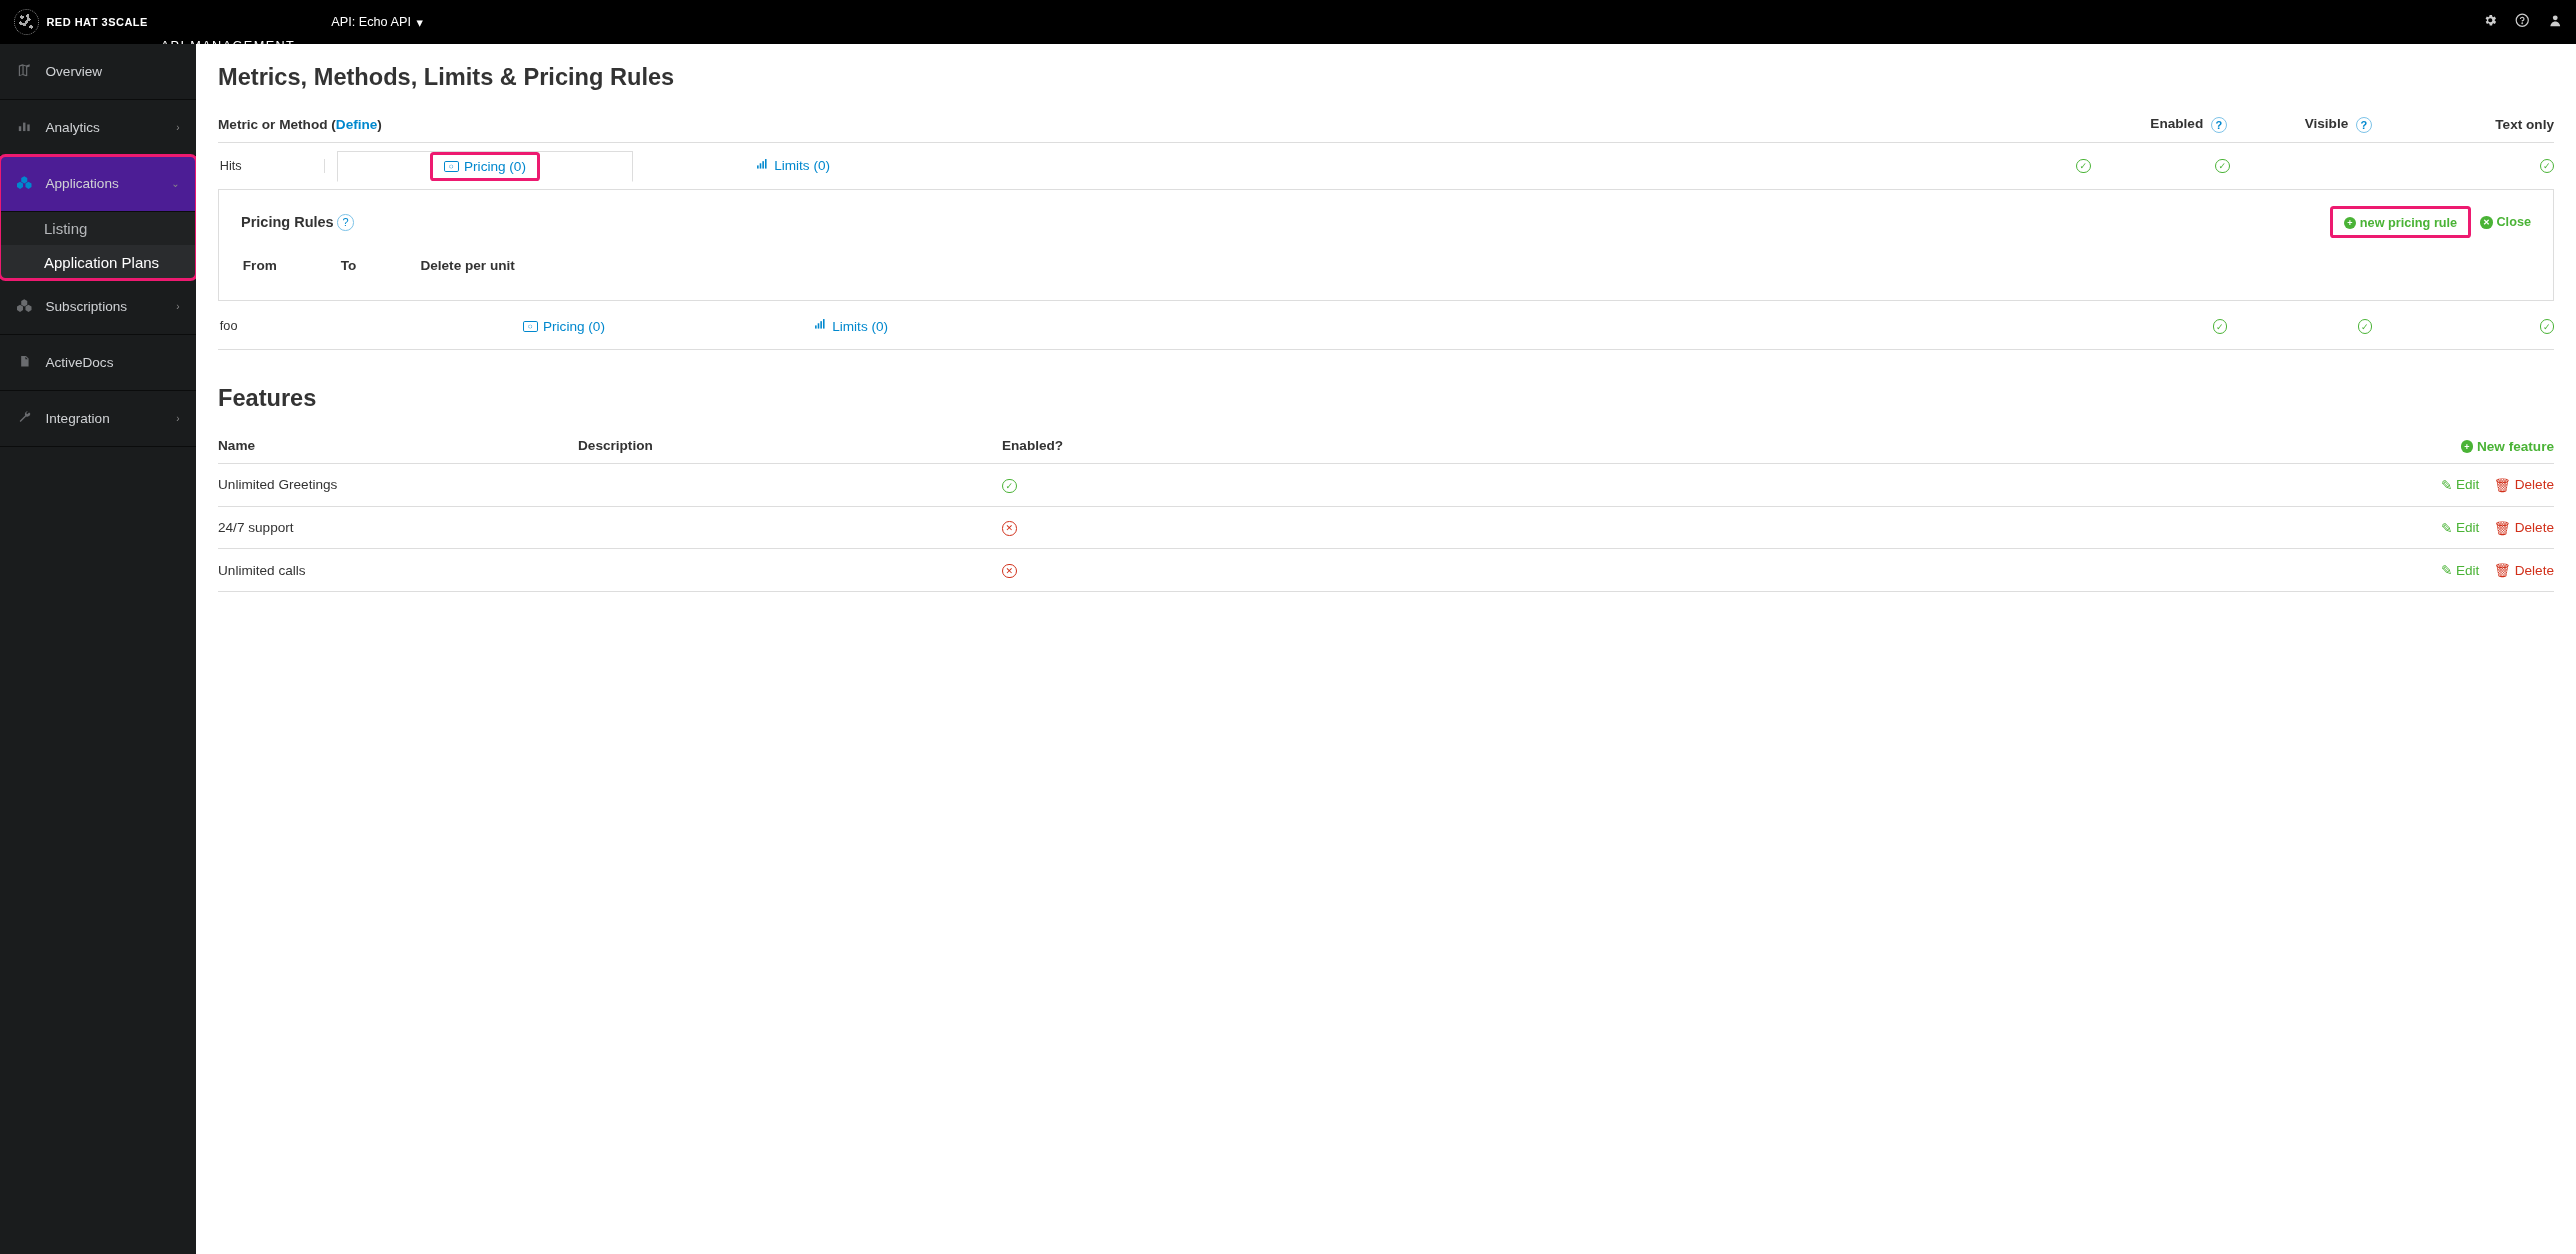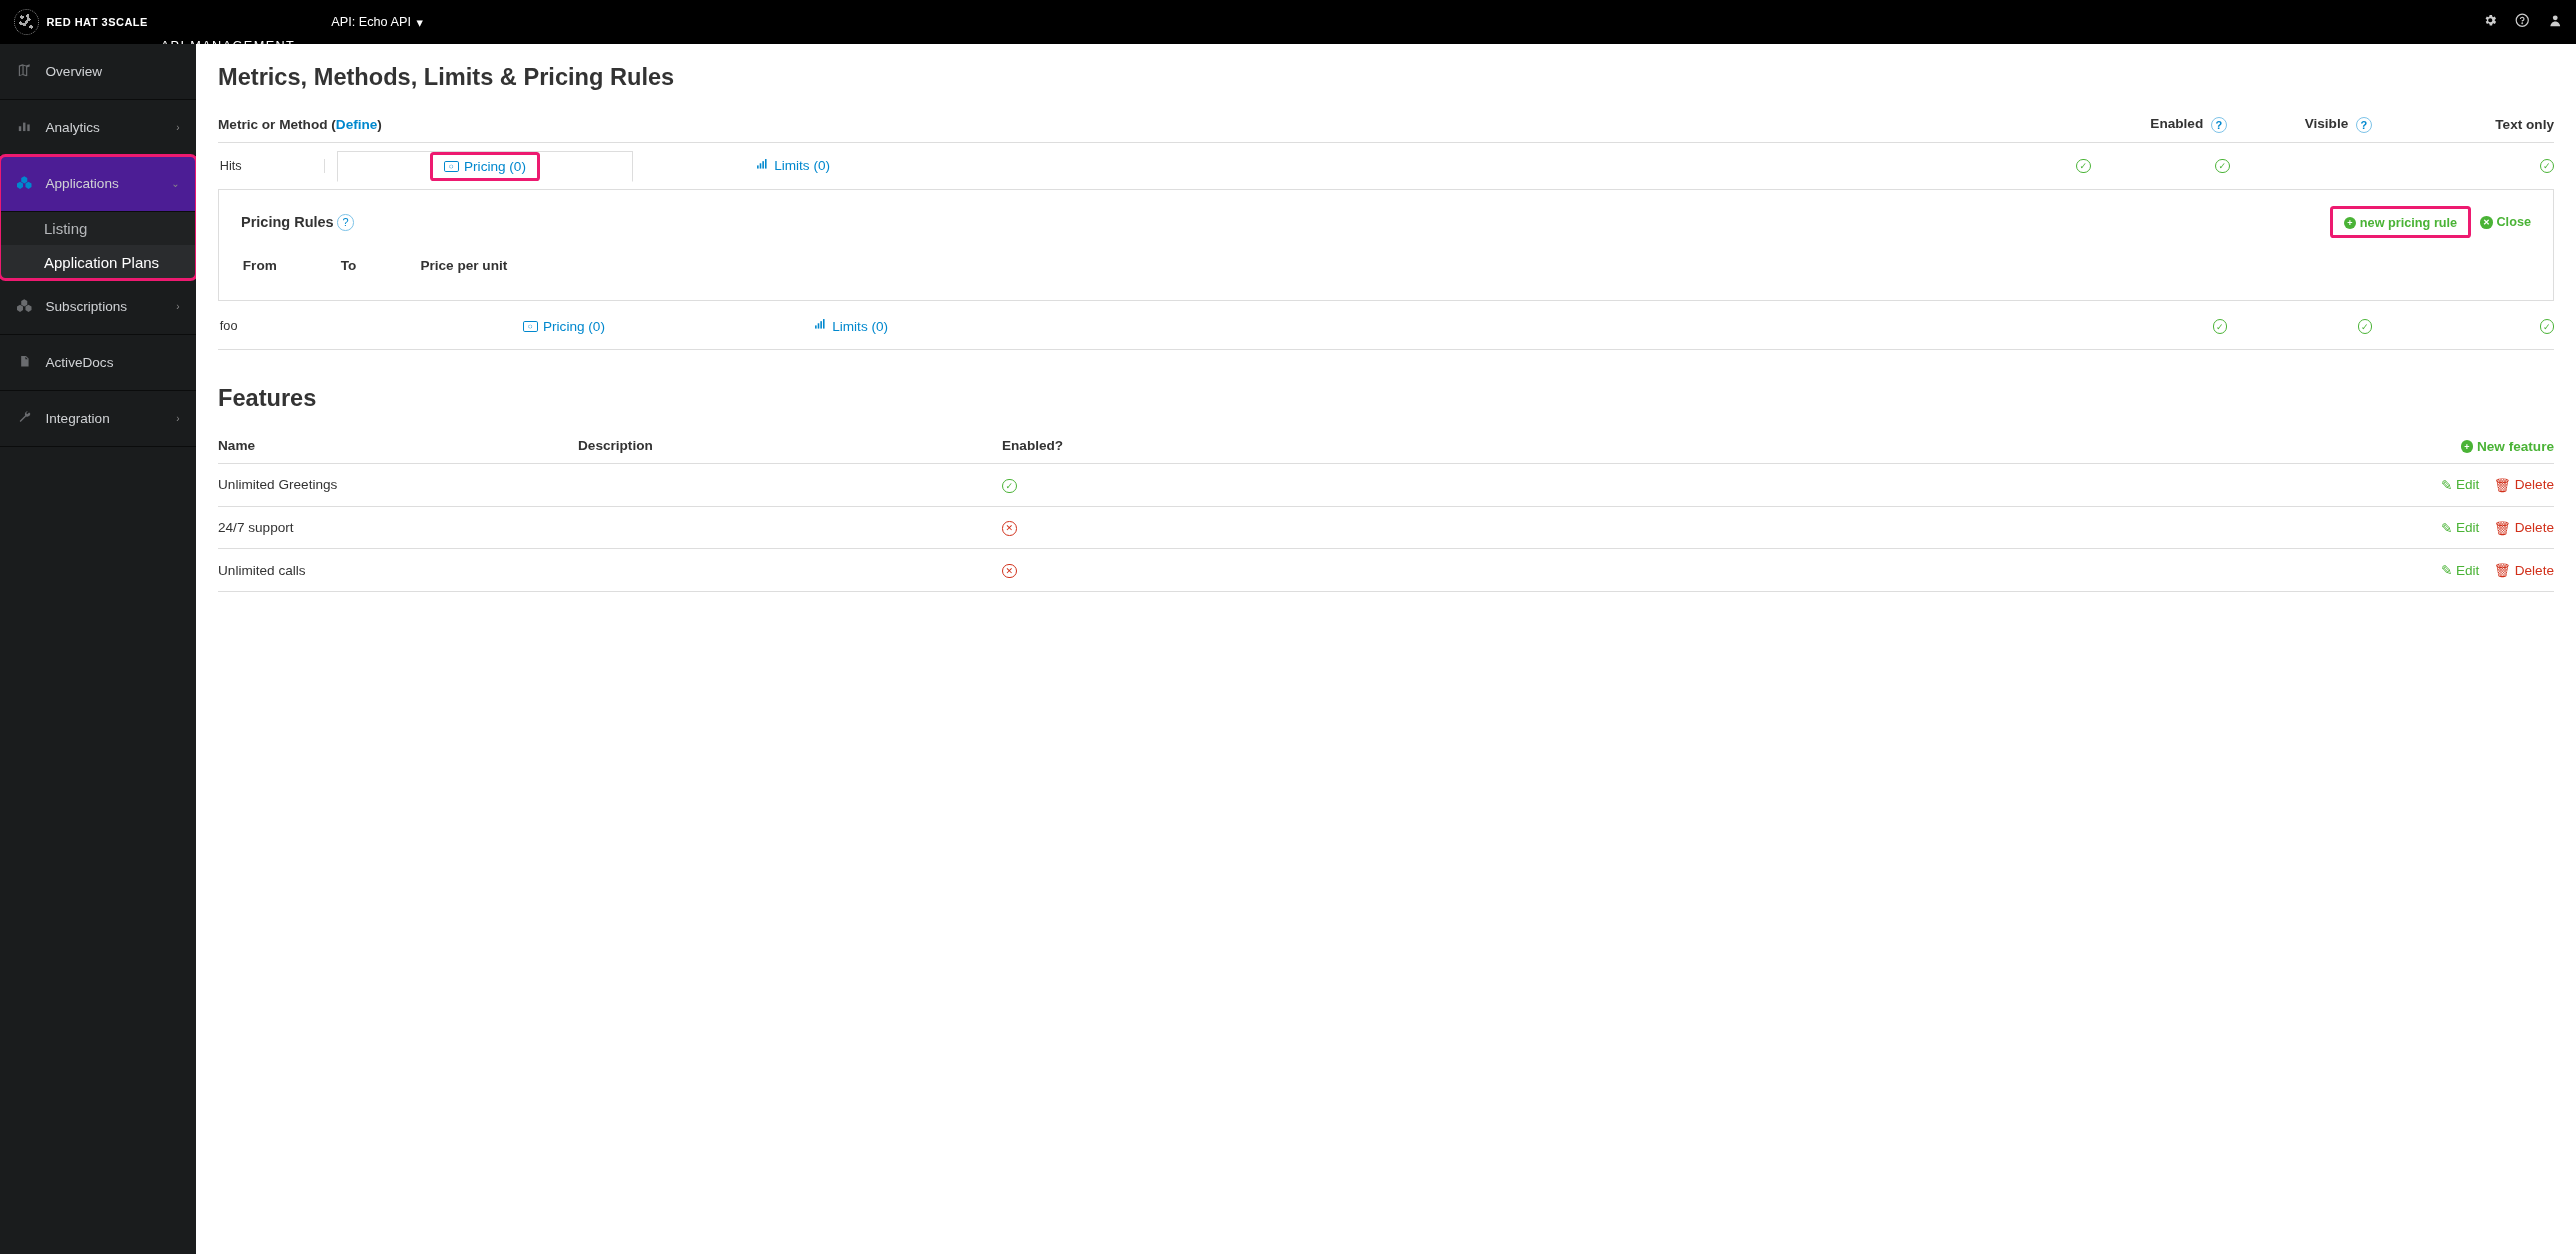--- a/index.html
+++ b/index.html
@@ -249,21 +249,21 @@
           </span>
           <span class="green-link close-btn">
             <span class="close-circle">✕</span>
             <span>Close</span>
           </span>
         </div>
       </div>
       <div class="panel-cols">
         <span>From</span>
         <span>To</span>
-        <span>Price per unit</span>
+        <span>Delete per unit</span>
       </div>
     </div>
 
     <div class="metric-row2">
       <div class="m-name">foo</div>
       <div class="m-pricing">
         <span class="tab-label">
           <span class="money-icon">○</span>
           <span>Pricing (0)</span>
         </span>

